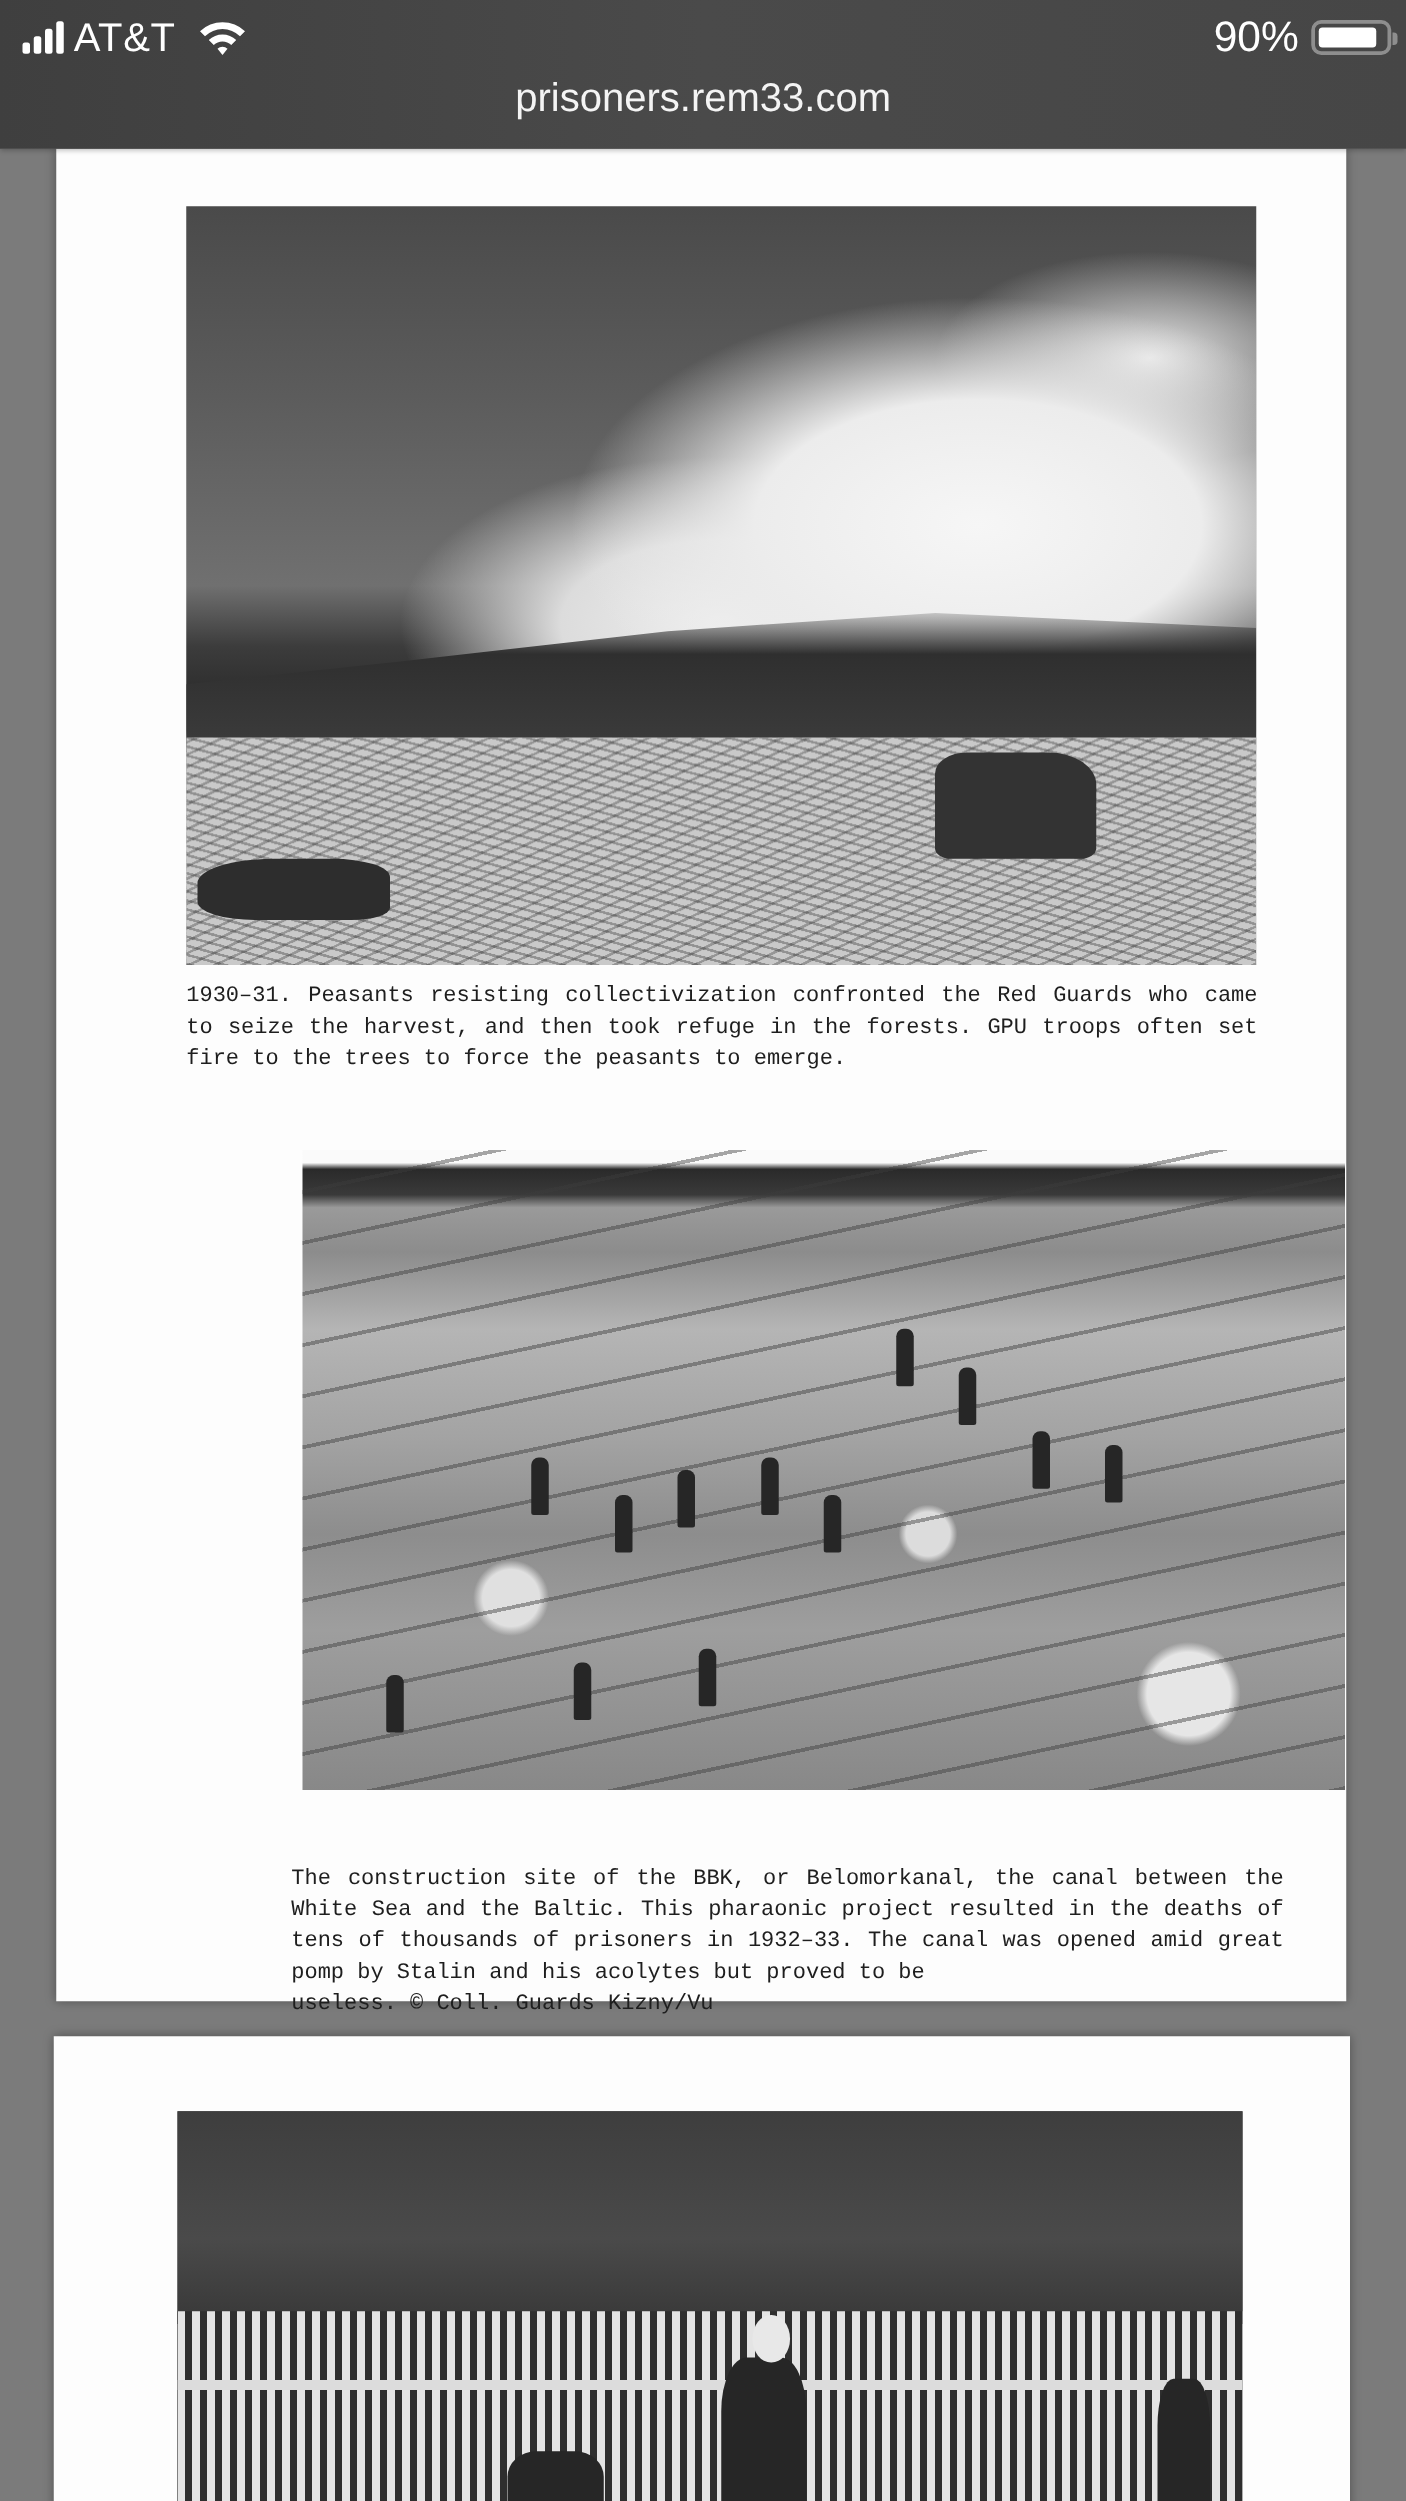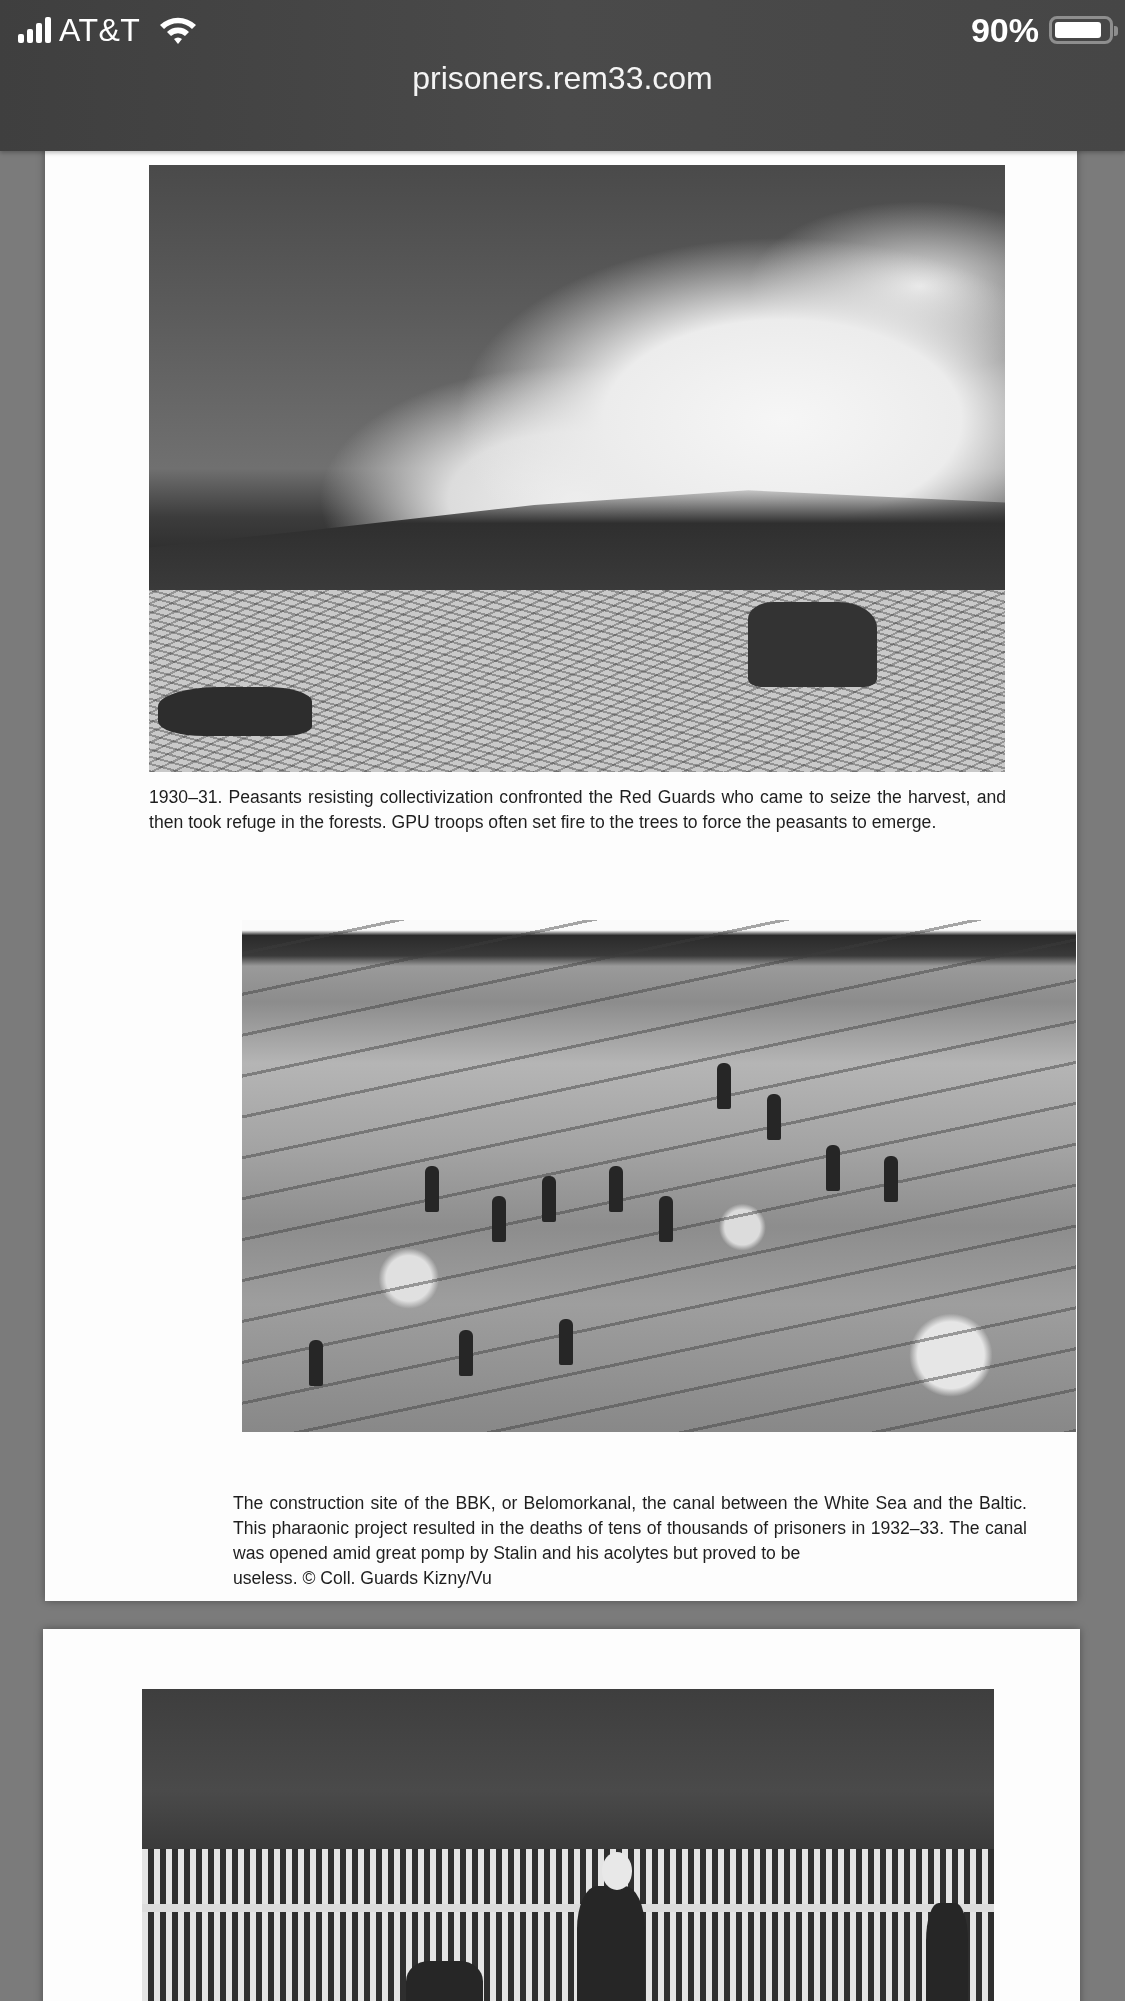--- a/index.html
+++ b/index.html
@@ -3,36 +3,36 @@
 <meta charset="utf-8">
 <style>
   html, body { margin: 0; padding: 0; }
   body {
     width: 1125px; height: 2001px; overflow: hidden; position: relative;
     background: #7b7b7b;
     font-family: "Liberation Sans", sans-serif;
   }
   
   .topbar {
-    position: absolute; left: 0; top: 0; width: 1125px; height: 151px;
+    position: absolute; left: 0; top: 0; width: 1125px; height: 119px;
     background: linear-gradient(90deg, #3f3f3f 0%, #4a4a4a 50%, #464646 100%);
     color: #fff; z-index: 5;
     box-shadow: 0 2px 4px rgba(0,0,0,0.25);
   }
   .sb-left { position: absolute; left: 18px; top: 12px; height: 36px; display: flex; align-items: center; }
   .signal { display: flex; align-items: flex-end; gap: 3px; height: 26px; margin-right: 8px; }
   .signal span { display: block; width: 6px; background: #fff; border-radius: 2px; }
   .signal span:nth-child(1) { height: 9px; }
   .signal span:nth-child(2) { height: 14px; }
   .signal span:nth-child(3) { height: 20px; }
   .signal span:nth-child(4) { height: 26px; }
   .carrier { font-size: 32px; letter-spacing: 0.5px; }
   .wifi { margin-left: 18px; width: 40px; height: 30px; }
   .clock { position: absolute; left: 0; width: 1125px; top: 10px; text-align: center; font-size: 34px; font-weight: bold; }
-  .sb-right { position: absolute; right: 12px; top: 12px; height: 36px; display: flex; align-items: center; font-weight: bold; }
+  .sb-right { position: absolute; right: 12px; top: 12px; height: 36px; display: flex; align-items: center; }
   .batt-pct { font-size: 34px; margin-right: 10px; }
   .battery { position: relative; width: 64px; height: 28px; border: 3px solid #8e8e8e; border-radius: 8px; box-sizing: border-box; }
   .battery .fill { position: absolute; left: 3px; top: 3px; bottom: 3px; background: #fff; border-radius: 3px; }
   .battery .nub { position: absolute; right: -8px; top: 7px; width: 4px; height: 10px; background: #8e8e8e; border-radius: 0 3px 3px 0; }
   .url { position: absolute; left: 0; width: 1125px; top: 60px; text-align: center; font-size: 32px; color: #f4f4f4; }
 
   
   .page {
     position: absolute; background: #fdfdfd;
     box-shadow: 0 0 8px rgba(0,0,0,0.35);
@@ -71,21 +71,21 @@
     background:
       repeating-linear-gradient(-12deg, rgba(60,60,60,0.45) 0 3px, rgba(255,255,255,0) 3px 40px),
       radial-gradient(circle at 20% 70%, #e0e0e0 0 3%, transparent 4%),
       radial-gradient(circle at 60% 60%, #dcdcdc 0 3%, transparent 4%),
       radial-gradient(circle at 85% 85%, #e6e6e6 0 4%, transparent 5%),
       linear-gradient(180deg, #fafafa 0%, #fafafa 2%, #2a2a2a 3%, #3a3a3a 7%, #9a9a9a 9%, #8c8c8c 16%, #b5b5b5 28%, #a3a3a3 45%, #8d8d8d 60%, #9e9e9e 75%, #888 100%);
   }
   #photo2 .figure { position: absolute; width: 14px; height: 46px; background: #262626; border-radius: 6px 6px 2px 2px; }
 
   .caption {
-    position: absolute; font-family: Liberation Sans, sans-serif; color: #1e1e1e;
+    position: absolute; font-family: Liberation Mono, monospace; color: #1e1e1e;
     font-size: 17.6px; line-height: 25px; text-align: justify; margin: 0;
   }
   #caption1 { left: 104px; top: 666px; width: 857px; }
   #caption2 { left: 188px; top: 1324px; width: 794px; margin-top: 48px; }
   .caption .last { text-align: left; display: block; }
 
   
   #photo3 {
     left: 99px; top: 60px; width: 852px; height: 340px;
     background:

